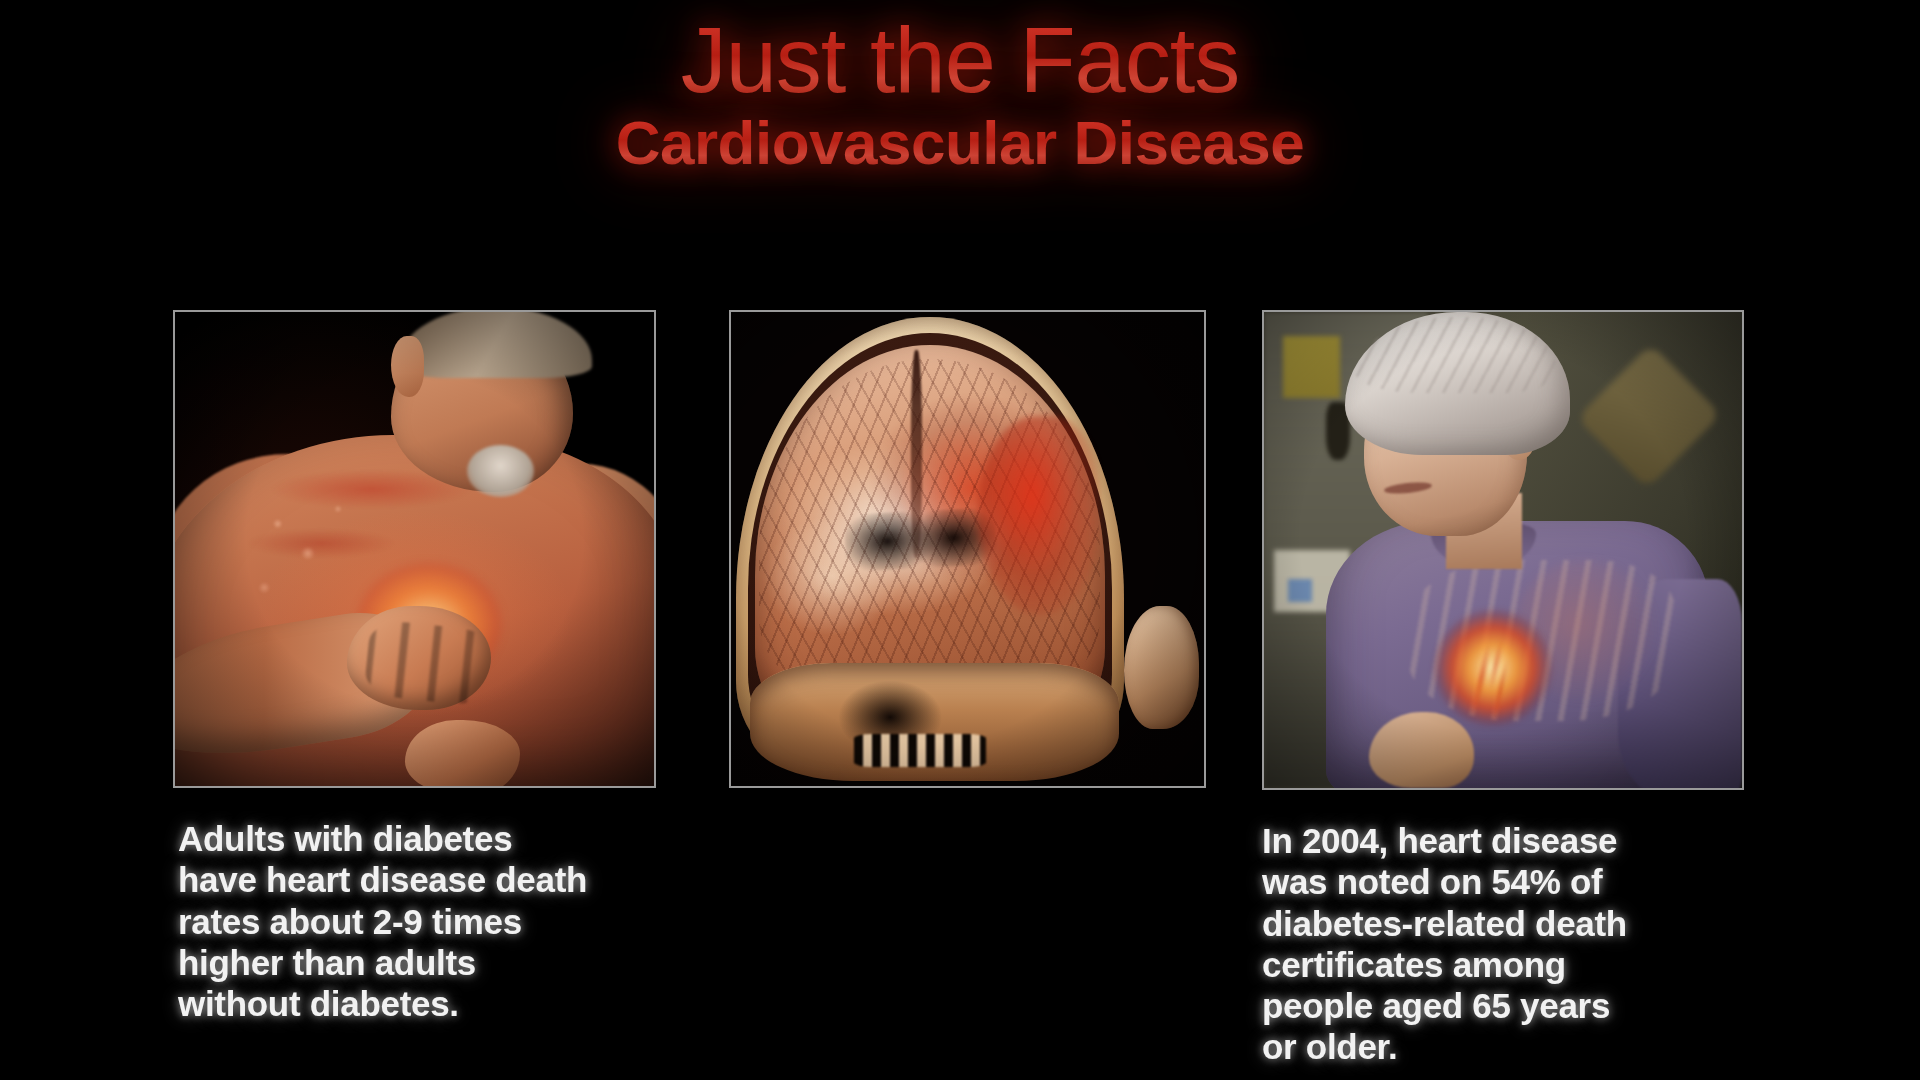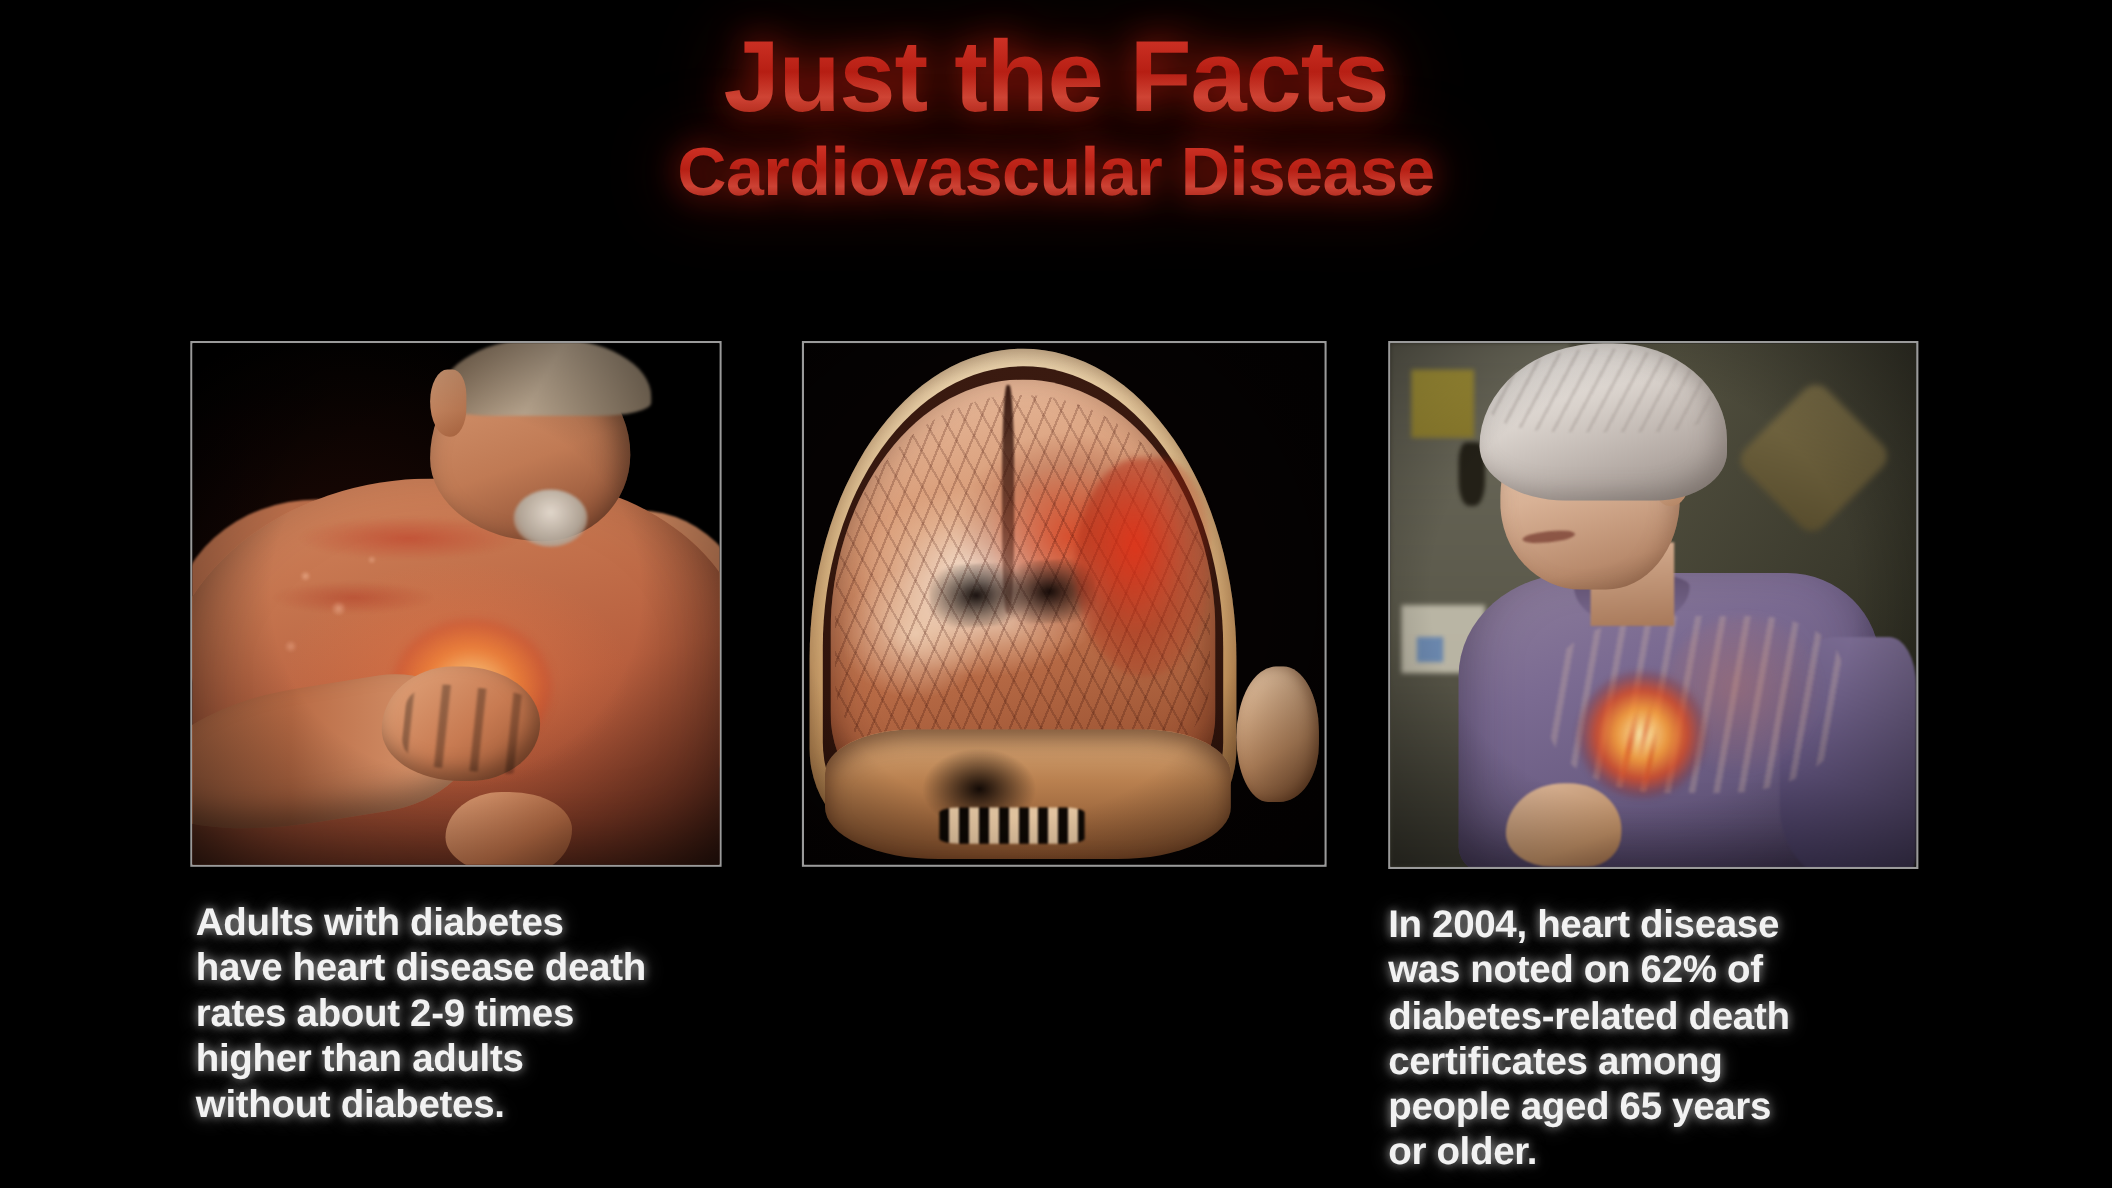--- a/index.html
+++ b/index.html
@@ -26,30 +26,30 @@
   .title-block {
     position: absolute;
     left: 0;
     top: 14px;
     width: 1920px;
     text-align: center;
     line-height: 1.0;
   }
   .title-main {
     font-size: 92px;
-    font-weight: bold;
+    font-weight: normal;
     letter-spacing: -1px;
     color: #c9291c;
     background: linear-gradient(180deg, #d4372a 0%, #b71f14 45%, #d04535 70%, #a01b10 100%);
     -webkit-background-clip: text;
     background-clip: text;
     -webkit-text-fill-color: transparent;
     filter: drop-shadow(0 0 16px rgba(190,30,15,0.75))
             drop-shadow(0 0 34px rgba(150,20,8,0.55));
-    margin: 10px;
+    margin: 0;
     padding: 0;
   }
   .title-sub1 {
     font-size: 62px;
     font-weight: bold;
     letter-spacing: -0.5px;
     margin-top: 10px;
     color: #c9291c;
     background: linear-gradient(180deg, #d4372a 0%, #b71f14 45%, #cc4234 70%, #9d1a0f 100%);
     -webkit-background-clip: text;
@@ -510,19 +510,19 @@
   </div>
 
   <div class="caption" id="caption-1">Adults with diabetes
 have heart disease death
 rates about 2-9 times
 higher than adults
 without diabetes.</div>
 
 
   <div class="caption" id="caption-3">In 2004, heart disease
-was noted on 62% of
+was noted on 54% of
 diabetes-related death
 certificates among
 people aged 65 years
 or older.</div>
 
 </div>
 
 </body></html>

